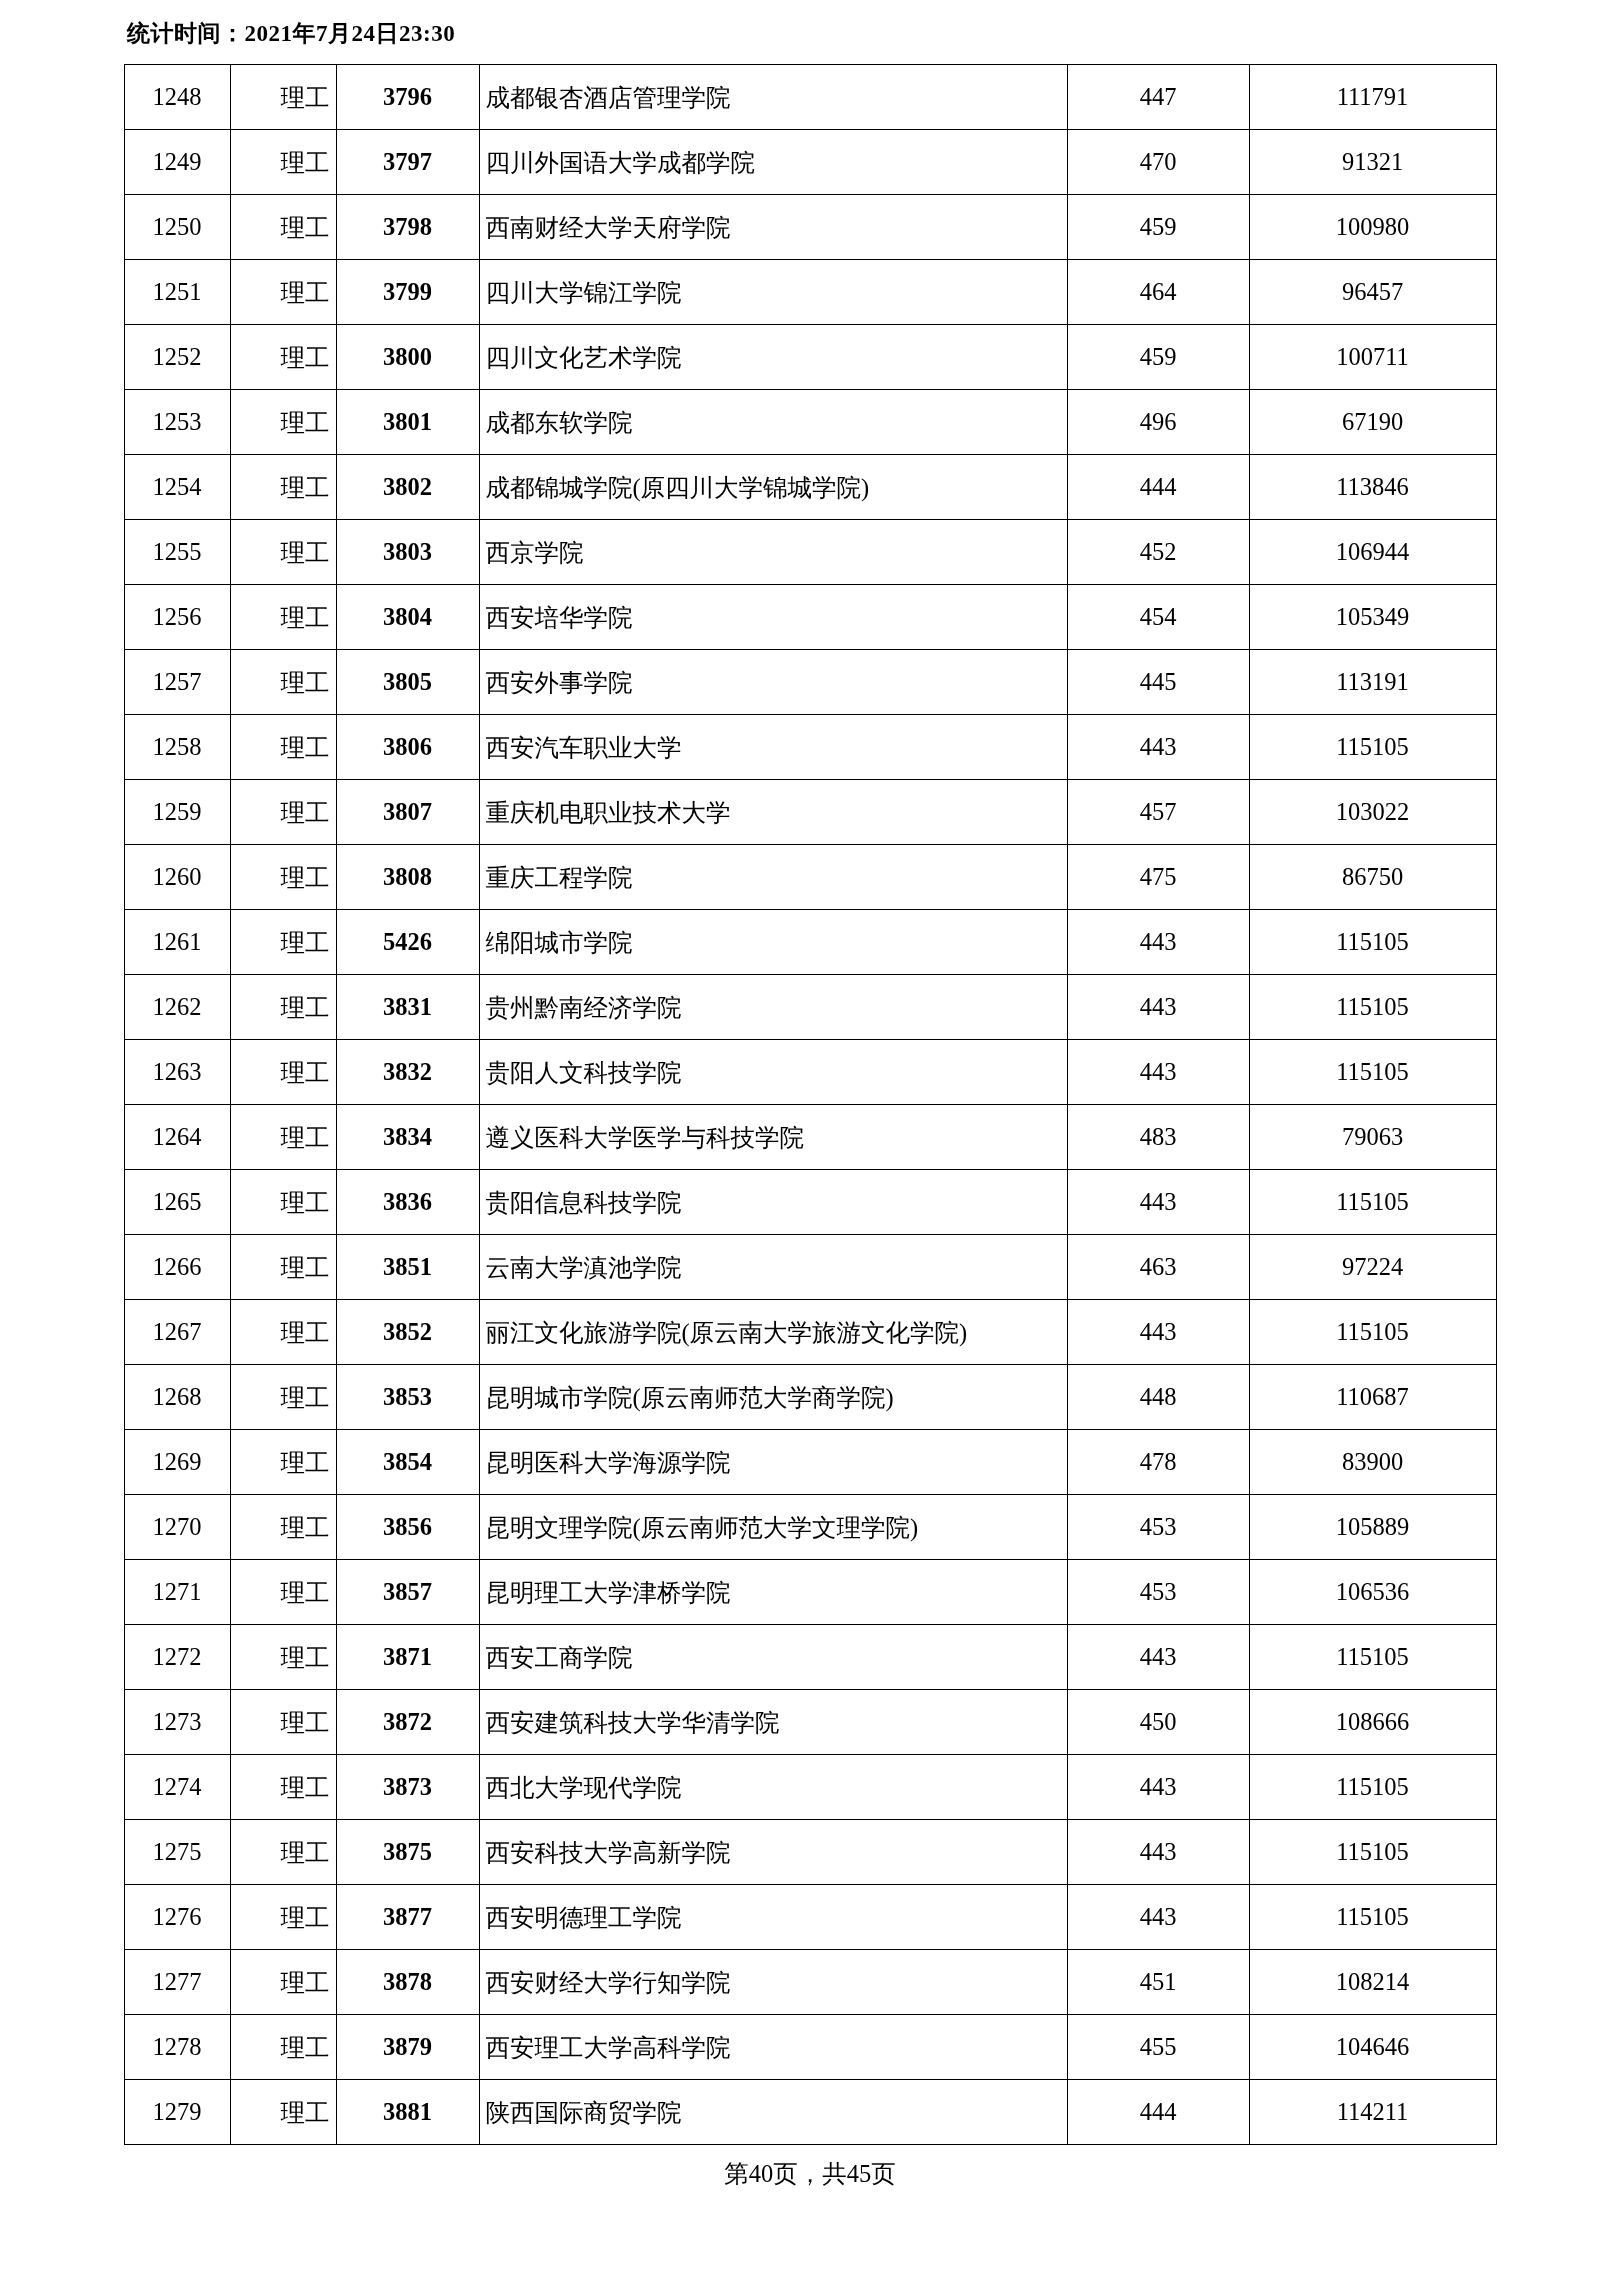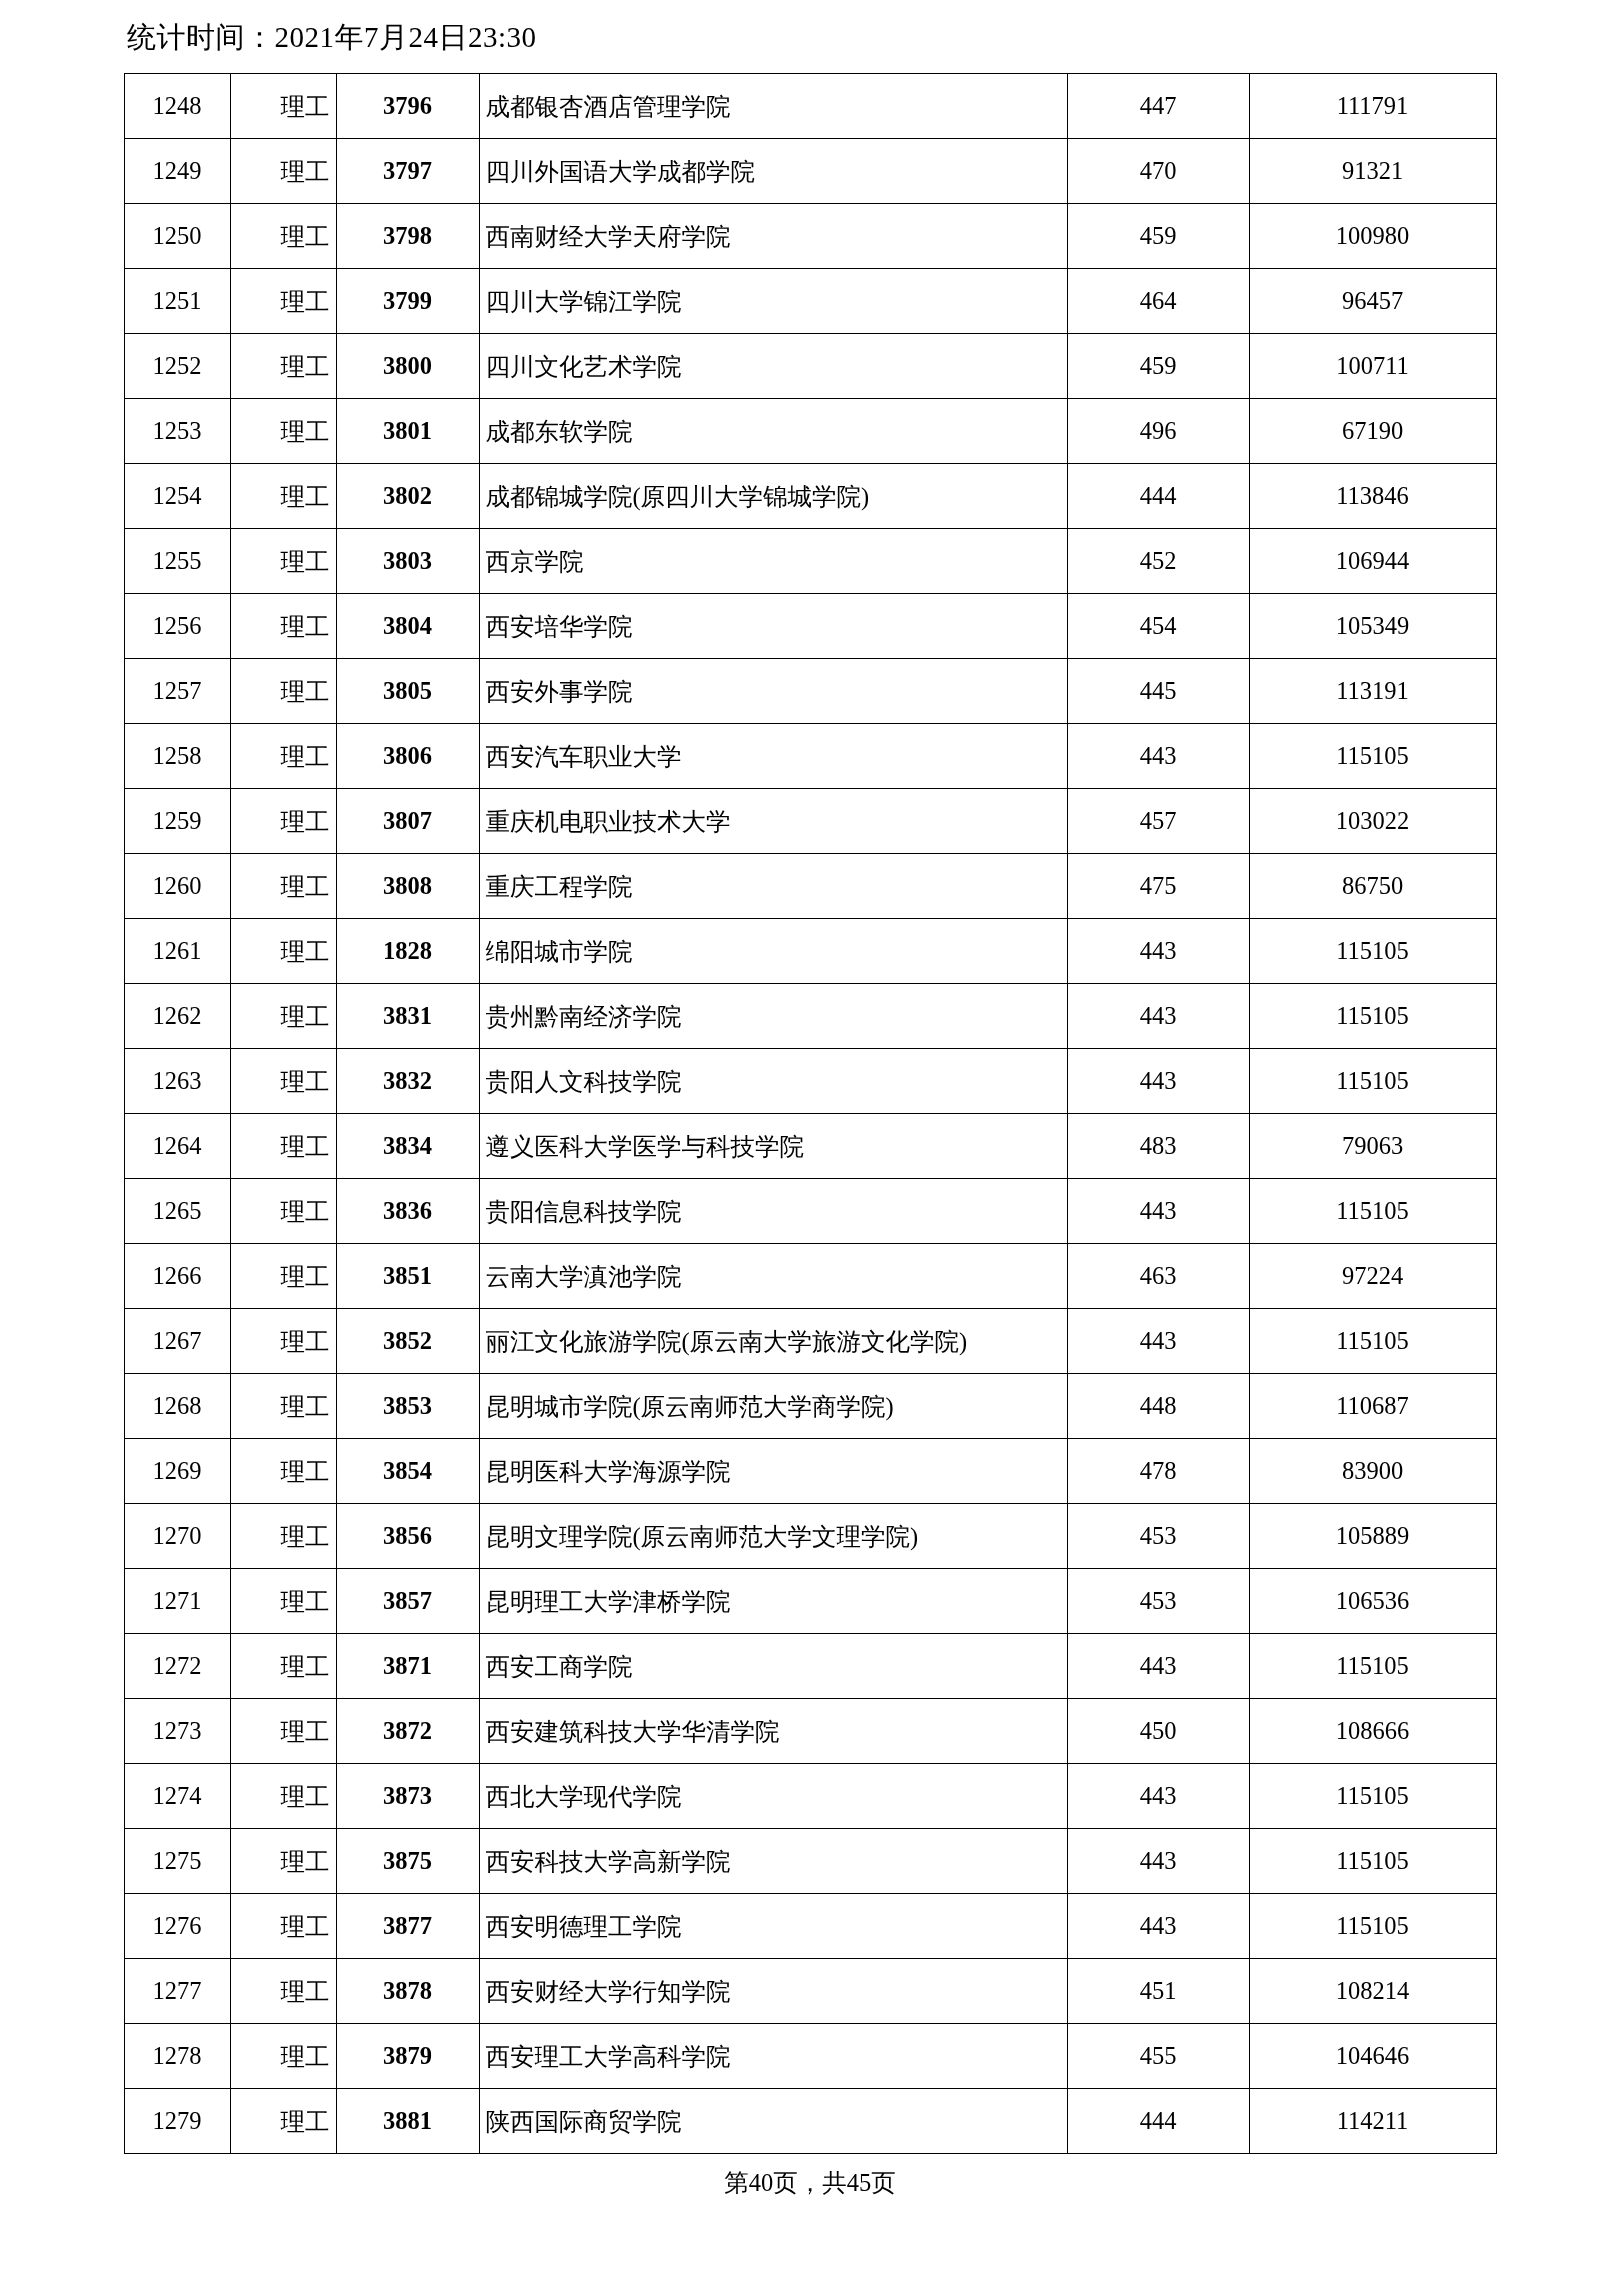--- a/index.html
+++ b/index.html
@@ -31,22 +31,22 @@
     letter-spacing: 0px;
     padding-top: 31px;
     margin: 0 auto;
     width: 1294px;
   }
   .doc-title .line {
     display: block;
   }
   .subtitle-row {
     margin: 17.6px 0 0 127px;
-    font-size: 29px;
-    font-weight: normal;
+    font-size: 23px;
+    font-weight: bold;
     font-family: "Liberation Serif", "DejaVu Serif", serif;
     letter-spacing: 0.5px;
   }
   table.data {
     border-collapse: collapse;
     margin: 15.7px auto 0 auto;
     width: 1372px;
     table-layout: fixed;
   }
   table.data td {
@@ -180,21 +180,21 @@
           <td class="c-seq">1260</td>
           <td class="c-type">理工</td>
           <td class="c-code">3808</td>
           <td class="c-school">重庆工程学院</td>
           <td class="c-score">475</td>
           <td class="c-rank">86750</td>
         </tr>
         <tr>
           <td class="c-seq">1261</td>
           <td class="c-type">理工</td>
-          <td class="c-code">1828</td>
+          <td class="c-code">5426</td>
           <td class="c-school">绵阳城市学院</td>
           <td class="c-score">443</td>
           <td class="c-rank">115105</td>
         </tr>
         <tr>
           <td class="c-seq">1262</td>
           <td class="c-type">理工</td>
           <td class="c-code">3831</td>
           <td class="c-school">贵州黔南经济学院</td>
           <td class="c-score">443</td>

